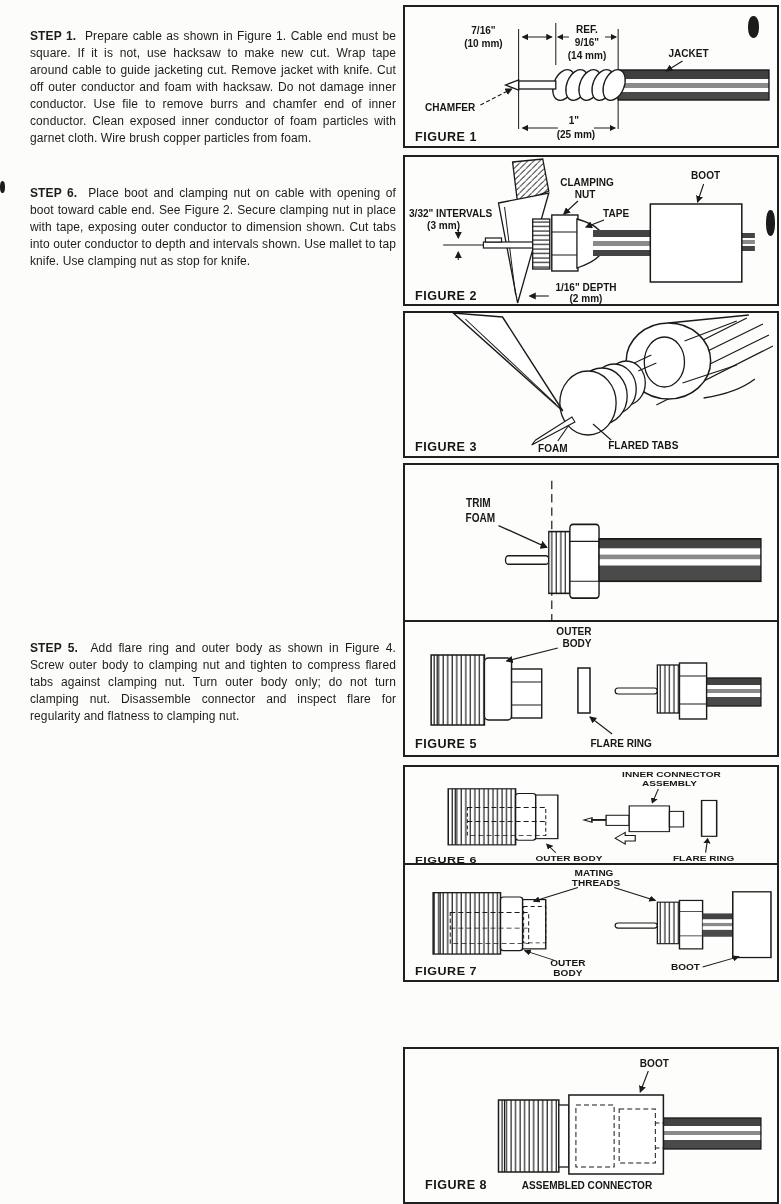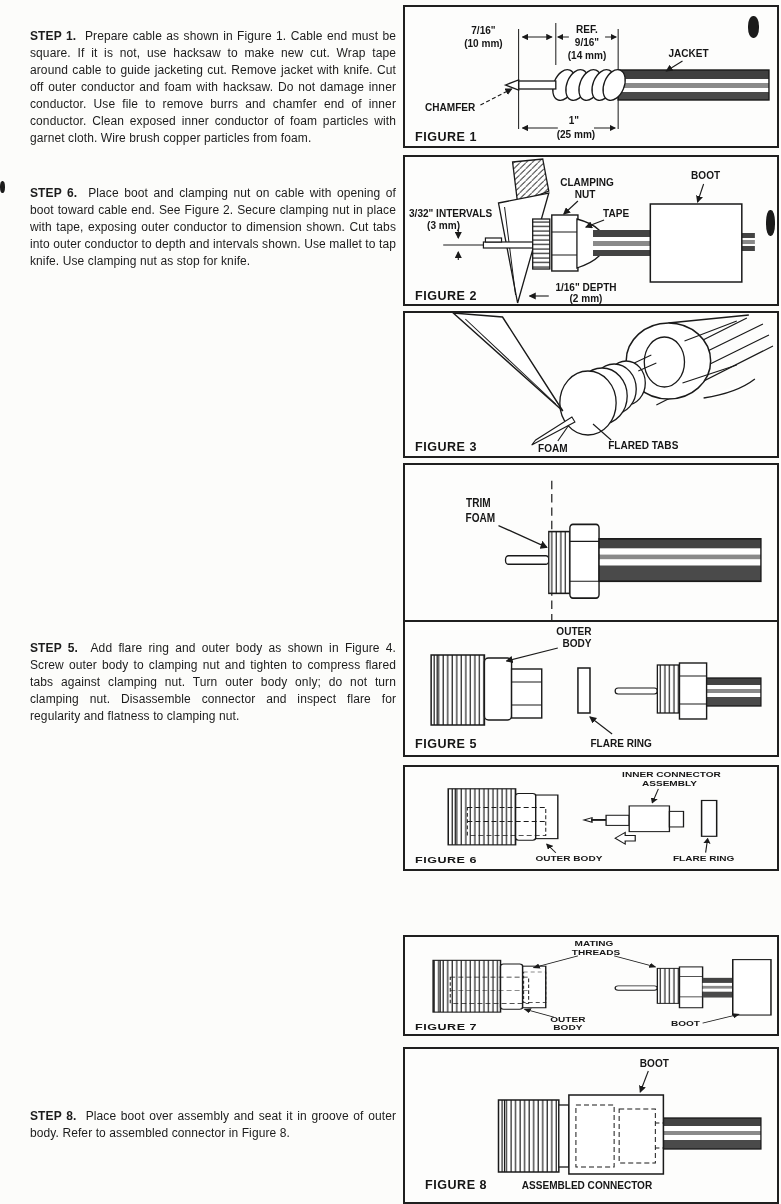--- a/index.html
+++ b/index.html
@@ -42,21 +42,20 @@
       <pattern id="diag" width="6" height="6" patternUnits="userSpaceOnUse">
         <rect width="6" height="6" fill="#fff"></rect>
           <path d="M0,6 L6,0" stroke="#444" stroke-width="1"></path>
       </pattern>
     </defs>
   </svg>
 
   <p class="step" style="top:28px"><b>STEP 1.</b><span>Prepare cable as shown in Figure 1. Cable end must be square. If it is not, use hacksaw to make new cut. Wrap tape around cable to guide jacketing cut. Remove jacket with knife. Cut off outer conductor and foam with hacksaw. Do not damage inner conductor. Use file to remove burrs and chamfer end of inner conductor. Clean exposed inner conductor of foam particles with garnet cloth. Wire brush copper particles from foam.</span></p>
   <p class="step" style="top:185px"><b>STEP 6.</b><span>Place boot and clamping nut on cable with opening of boot toward cable end. See Figure 2. Secure clamping nut in place with tape, exposing outer conductor to dimension shown. Cut tabs into outer conductor to depth and intervals shown. Use mallet to tap knife. Use clamping nut as stop for knife.</span></p>
   <p class="step" style="top:640px"><b>STEP 5.</b><span>Add flare ring and outer body as shown in Figure 4. Screw outer body to clamping nut and tighten to compress flared tabs against clamping nut. Turn outer body only; do not turn clamping nut. Disassemble connector and inspect flare for regularity and flatness to clamping nut.</span></p>
-  <p class="step" style="top:1108px"><b>STEP 8.</b><span>Place boot over assembly and seat it in groove of outer body. Refer to assembled connector in Figure 8.</span></p>
 
   <div class="figpanel" style="top:5px;height:143px">
     <svg viewBox="0 0 370 139" preserveAspectRatio="none">
       <g stroke="#1a1a1a" stroke-width="1" fill="none">
         <path d="M113,22 V122 M150,16 V58 M212,22 V122"></path>
         <line x1="117" y1="30" x2="146" y2="30" marker-start="url(#arr)" marker-end="url(#arr)"></line>
         <line x1="152" y1="30" x2="163" y2="30" marker-start="url(#arr)"></line>
         <line x1="199" y1="30" x2="210" y2="30" marker-end="url(#arr)"></line>
         <line x1="117" y1="121" x2="152" y2="121" marker-start="url(#arr)"></line>
         <line x1="188" y1="121" x2="209" y2="121" marker-end="url(#arr)"></line>
@@ -261,21 +260,21 @@
         <line x1="299" y1="110" x2="301" y2="92" marker-end="url(#arr)"></line>
       </g>
       <text class="lbl" x="265" y="13" text-anchor="middle">INNER CONNECTOR</text>
       <text class="lbl" x="263" y="24" text-anchor="middle">ASSEMBLY</text>
       <text class="lbl" x="163" y="121" text-anchor="middle">OUTER BODY</text>
       <text class="lbl" x="297" y="121" text-anchor="middle">FLARE RING</text>
       <text class="cap" x="10" y="123">FIGURE 6</text>
     </svg>
   </div>
 
-  <div class="figpanel" style="top:935px;height:101px">
+  <div class="figpanel" style="top:863px;height:119px">
     <svg viewBox="0 0 370 133" preserveAspectRatio="none">
       <g>
         <rect x="28" y="32" width="67" height="71" fill="url(#vlines)" stroke="#1a1a1a" stroke-width="1.5"></rect>
         <line x1="35" y1="32" x2="35" y2="103" stroke="#1a1a1a" stroke-width="1.2"></line>
         <rect x="95" y="37" width="22" height="62" rx="3" fill="#fff" stroke="#1a1a1a" stroke-width="1.4"></rect>
         <rect x="117" y="40" width="23" height="57" fill="#fff" stroke="#1a1a1a" stroke-width="1.4"></rect>
         <rect x="45" y="55" width="78" height="36" fill="none" stroke="#1a1a1a" stroke-width="1" stroke-dasharray="5,3"></rect>
         <line x1="45" y1="73" x2="123" y2="73" stroke="#1a1a1a" stroke-width="1" stroke-dasharray="5,3"></line>
         <rect x="118" y="48" width="22" height="42" fill="none" stroke="#1a1a1a" stroke-width="1" stroke-dasharray="4,3"></rect>
       </g>

